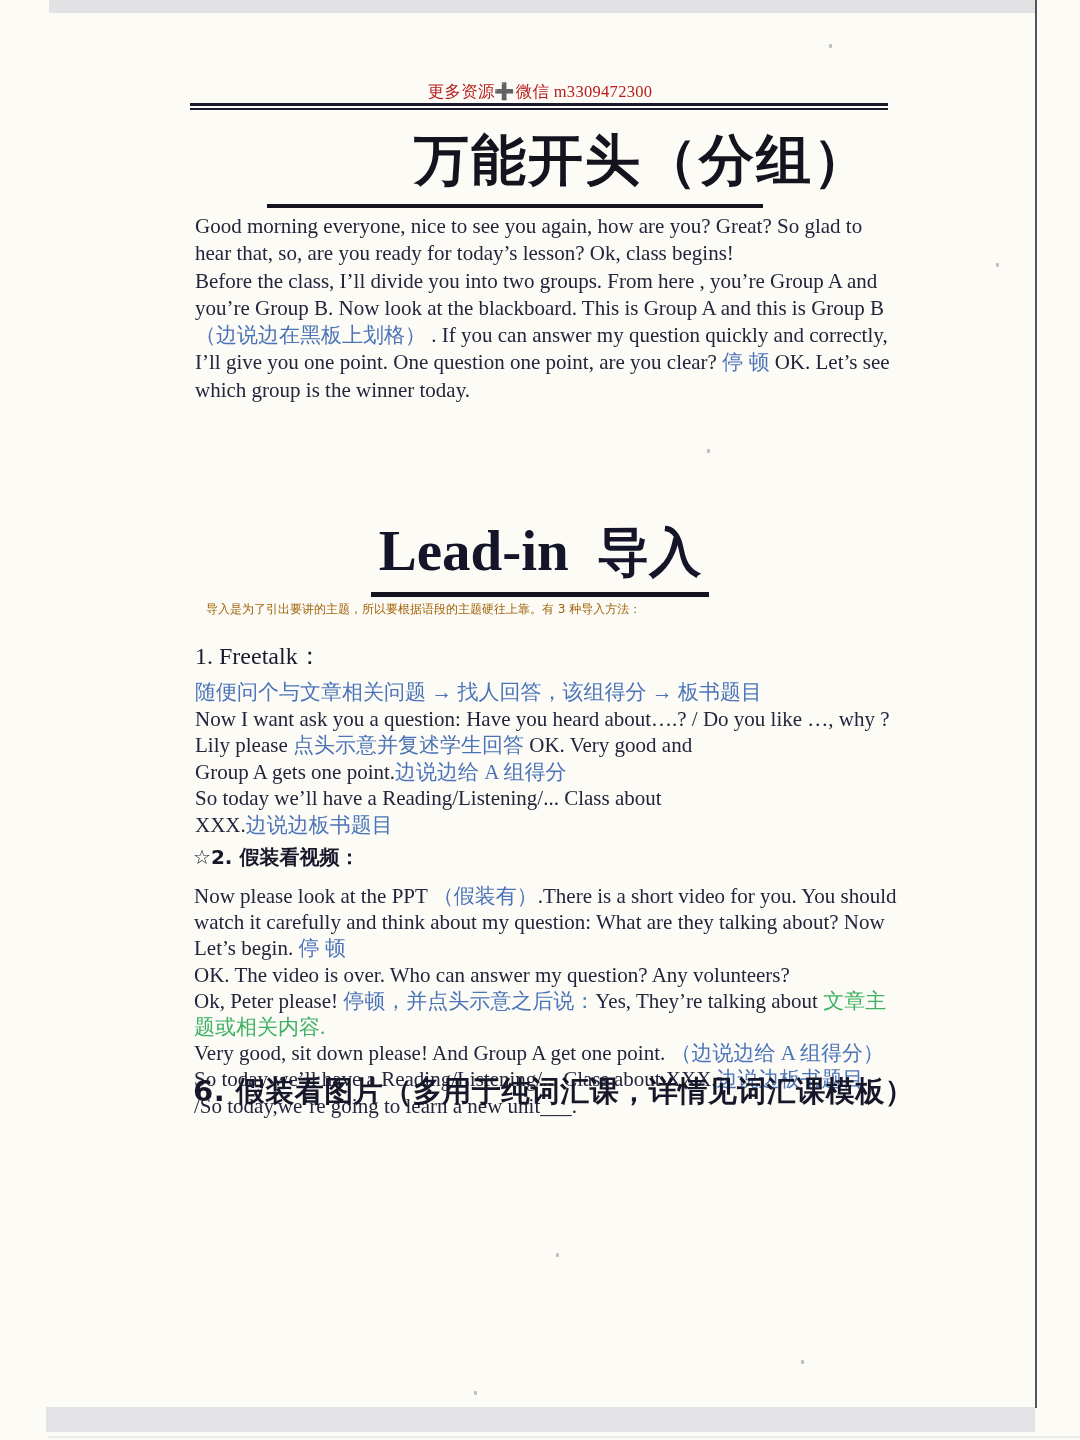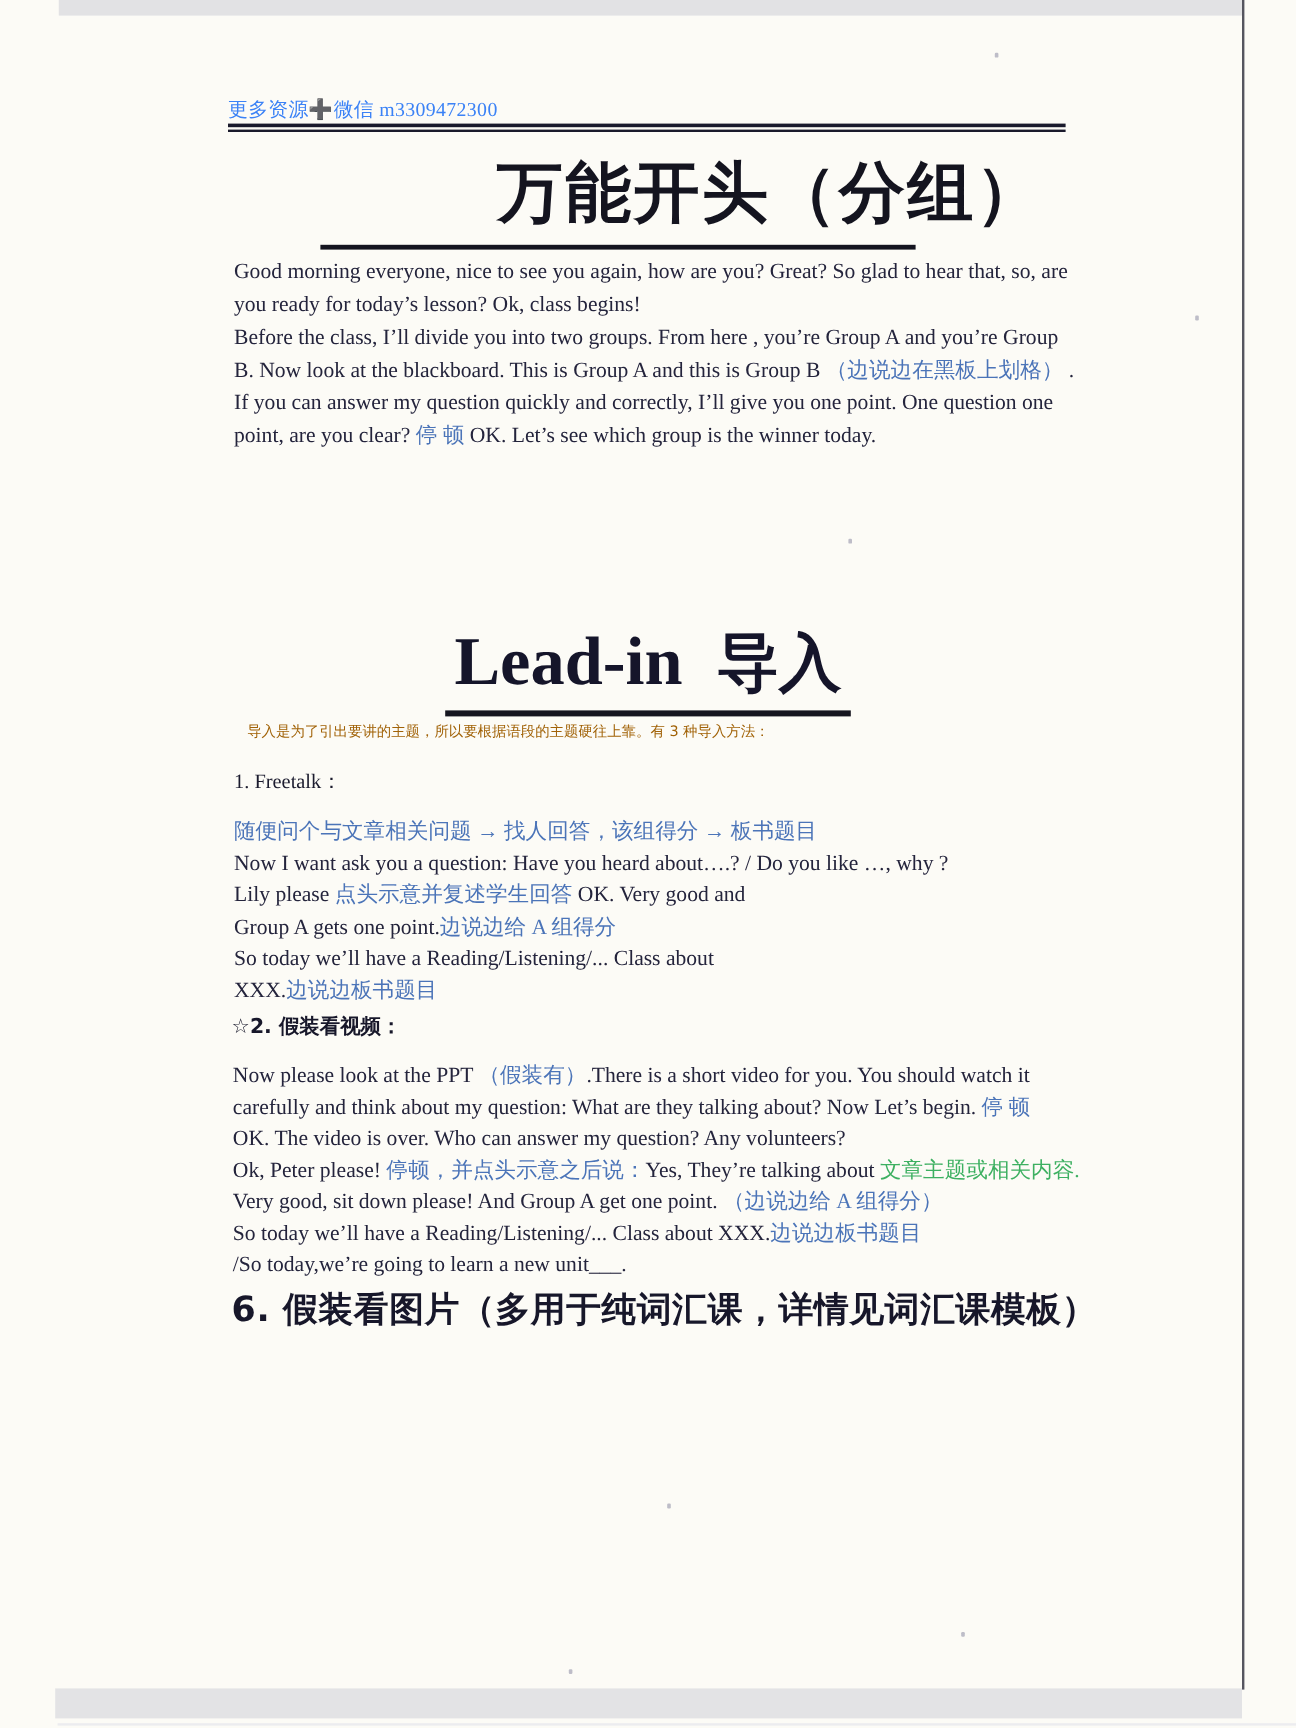--- a/index.html
+++ b/index.html
@@ -15,51 +15,51 @@
     font-family:"Liberation Serif","DejaVu Serif",serif;
   }
   
   .strip-top{position:absolute;left:49px;top:0;width:986px;height:13px;background:#e2e2e4;}
   .edge-line{position:absolute;left:1035px;top:0;width:2px;height:1408px;background:#55555f;}
   .strip-bottom{position:absolute;left:46px;top:1407px;width:989px;height:25px;background:#e3e3e5;}
   .bottom-hairline{position:absolute;left:48px;top:1436px;width:1032px;height:2px;background:#ececef;}
   .speck{position:absolute;width:3px;height:4px;background:#8b8ba2;opacity:.55;border-radius:1px;}
 
   
-  .watermark{position:absolute;left:190px;top:81px;width:700px;text-align:left;
-    font-size:16.5px;color:#3b82f6;letter-spacing:.3px;}
+  .watermark{position:absolute;left:190px;top:81px;width:700px;text-align:center;
+    font-size:16.5px;color:#b91c1c;letter-spacing:.3px;}
   .header-rule{position:absolute;left:190px;top:103px;width:698px;height:7px;
     border-top:3px solid #1a1a2c;border-bottom:2px solid #1a1a2c;}
 
   
   .doc-title{position:absolute;left:190px;top:124px;width:680px;text-align:right;
     font-family:"DejaVu Sans","Liberation Sans",sans-serif;font-weight:bold;
     font-size:55px;color:#14141f;letter-spacing:2px;}
   .doc-title-underline{position:absolute;left:267px;top:204px;width:496px;height:4px;background:#14141f;}
 
   
-  .para{position:absolute;font-size:18px;color:var(--ink);}
+  .para{position:absolute;font-size:21px;color:var(--ink);}
   .para-opening{left:195px;top:213px;width:702px;line-height:27.3px;}
 
   
   .leadin-title{position:absolute;left:190px;top:518px;width:700px;text-align:center;}
   .leadin-title .underlined{display:inline-block;border-bottom:5px solid #15151f;
     padding:0 8px 4px;font-weight:bold;font-size:57px;color:#15152a;}
   .leadin-title .en{font-family:"Liberation Serif","DejaVu Serif",serif;}
   .leadin-title .cn{font-family:"DejaVu Sans","Liberation Sans",sans-serif;font-size:52px;}
 
   .leadin-intro{position:absolute;left:206px;top:601px;width:680px;
     font-family:"DejaVu Sans","Liberation Sans",sans-serif;font-size:12px;color:#a16207;}
 
-  .m1-heading{position:absolute;left:195px;top:640px;font-size:17px;font-weight:500;color:#1b1b2e;}
+  .m1-heading{position:absolute;left:195px;top:640px;font-size:24px;font-weight:500;color:#1b1b2e;}
   .m1-body{left:195px;top:679px;width:705px;line-height:26.6px;}
 
   .m2-heading{position:absolute;left:193px;top:844px;
     font-family:"DejaVu Sans","Liberation Sans",sans-serif;font-weight:bold;
-    font-size:17px;color:#17172a;}
+    font-size:20px;color:#17172a;}
   .m2-body{left:194px;top:883px;width:708px;line-height:26.2px;}
 
   .m3-heading{position:absolute;left:193px;top:1072px;width:860px;
     font-family:"DejaVu Sans","Liberation Sans",sans-serif;font-weight:bold;
     font-size:29px;color:#17172a;letter-spacing:.5px;}
 
   
   .run-ink{color:var(--ink);}
   .run-blue{color:var(--blue);}
   .run-green{color:var(--green);}

